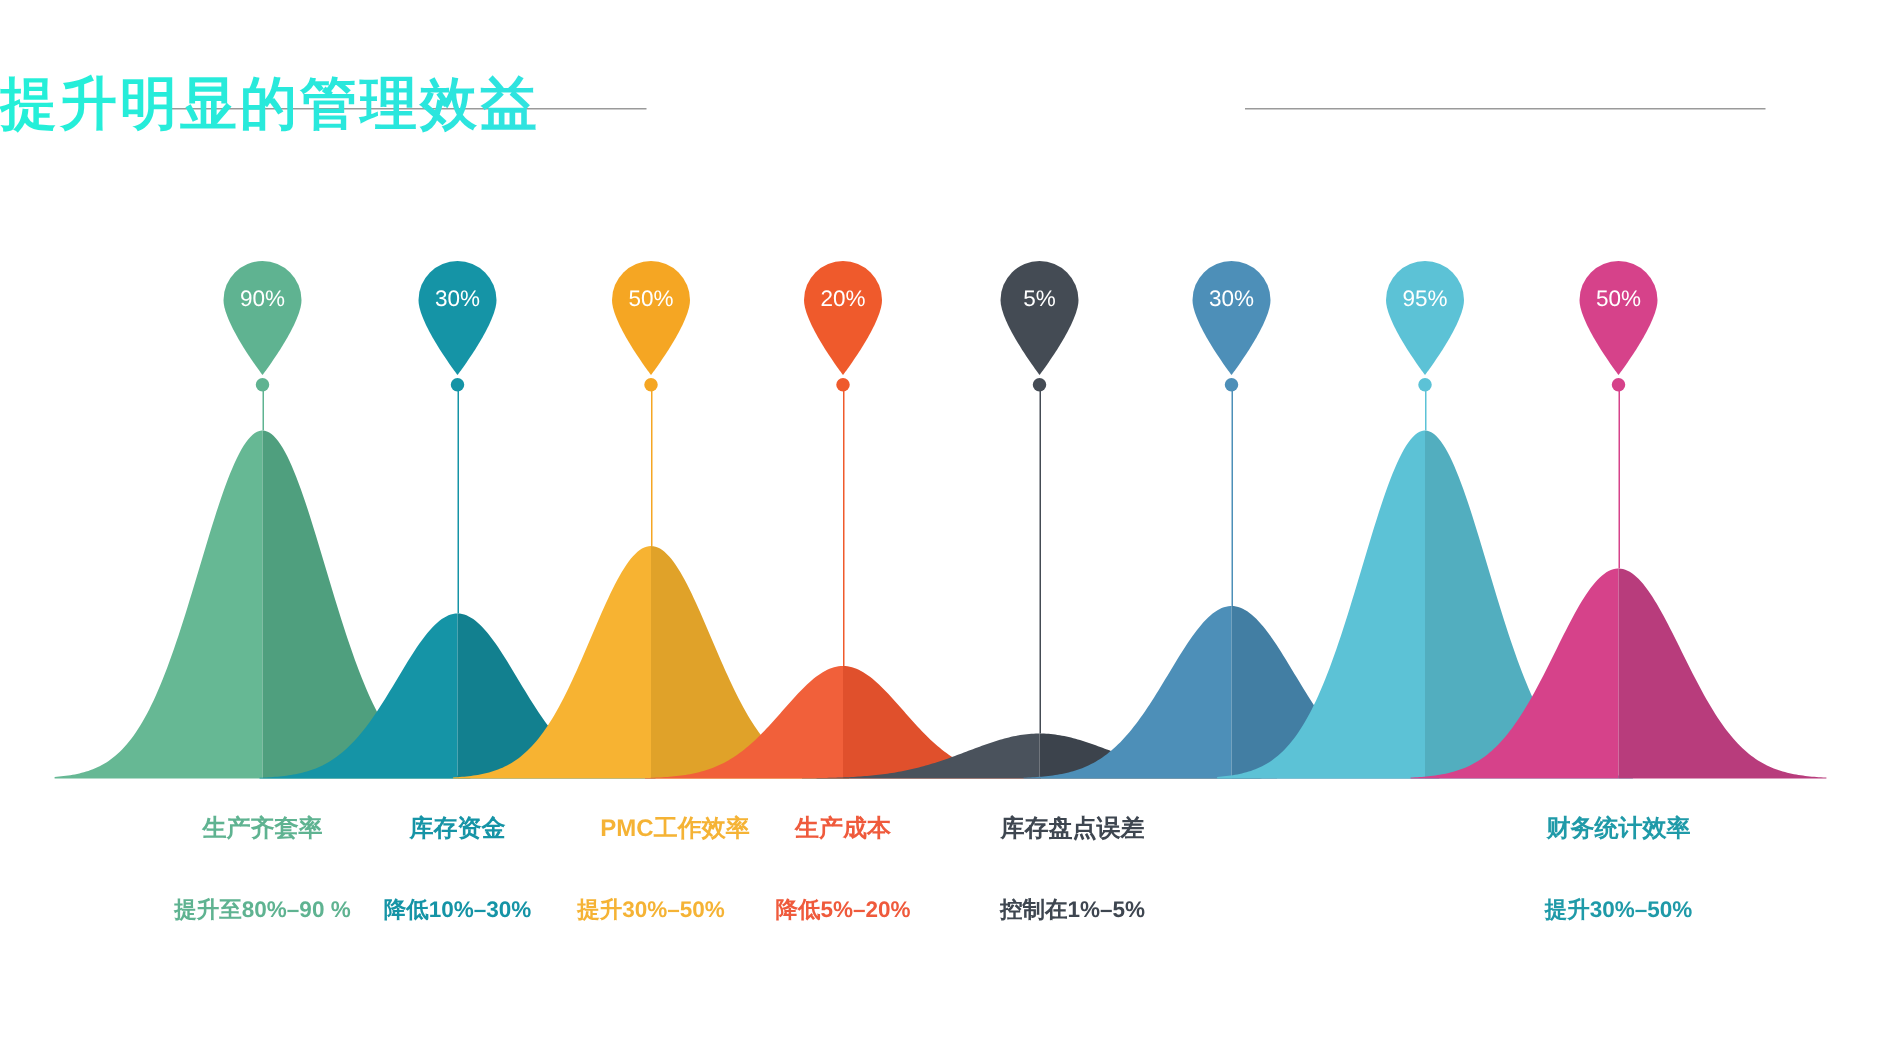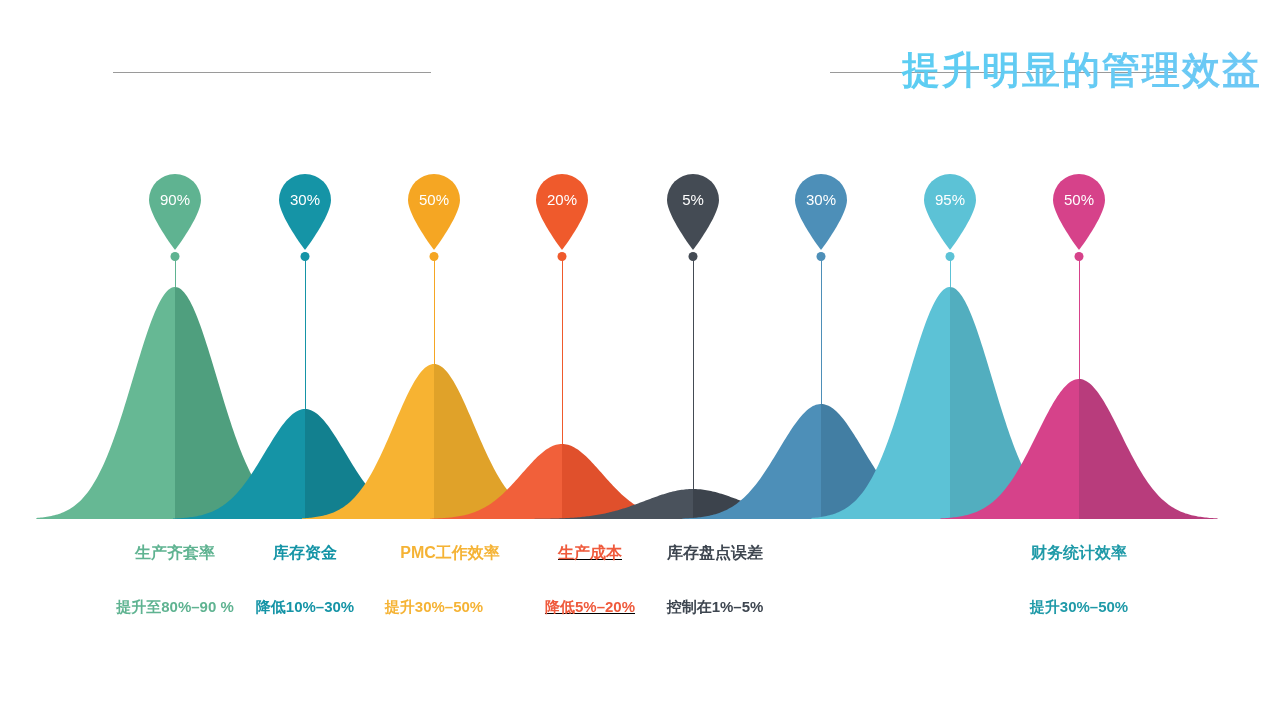--- a/index.html
+++ b/index.html
@@ -17,21 +17,21 @@
   .title-row{
     position:absolute;left:0;top:40px;width:1262px;height:60px;
   }
   .title-rule{
     position:absolute;top:32px;height:1px;background:#9a9a9a;
   }
   .title-rule.left{left:113px;width:318px;}
   .title-rule.right{left:830px;width:347px;}
   .title-text{
     position:absolute;left:0;top:0;width:1262px;
-    text-align:right;
+    text-align:left;
     font-size:38px;font-weight:bold;
     letter-spacing:2px;
     background:linear-gradient(90deg,#24f0d8 0%,#2ae6dd 22%,#41d9e8 48%,#5ccdf2 72%,#6ec8f5 100%);
     -webkit-background-clip:text;background-clip:text;
     -webkit-text-fill-color:transparent;color:#3fd8e0;
     white-space:nowrap;
     line-height:60px;
   }
 
   
@@ -197,21 +197,21 @@
         <div class="label-sub" style="color: rgb(95, 179, 145);">提升至80%–90 %</div>
       </div>
       <div class="label-col" style="left: 305px;">
         <div class="label-name" style="color: rgb(21, 148, 166);">库存资金</div>
         <div class="label-sub" style="color: rgb(21, 148, 166);">降低10%–30%</div>
       </div>
       <div class="label-col" style="left: 434px;">
         <div class="label-name" style="color: rgb(245, 179, 53); margin-left: 32px;">PMC工作效率</div>
         <div class="label-sub" style="color: rgb(245, 179, 53);">提升30%–50%</div>
       </div>
-      <div class="label-col" style="left: 590px; text-decoration: underline;">
+      <div class="label-col" style="left: 562px;">
         <div class="label-name" style="color: rgb(239, 90, 60);">生产成本</div>
         <div class="label-sub" style="color: rgb(239, 90, 60);">降低5%–20%</div>
       </div>
       <div class="label-col" style="left: 715px;">
         <div class="label-name" style="color: rgb(62, 70, 80);">库存盘点误差</div>
         <div class="label-sub" style="color: rgb(62, 70, 80);">控制在1%–5%</div>
       </div>
       <div class="label-col" style="left: 1079px;">
         <div class="label-name" style="color: rgb(31, 154, 168);">财务统计效率</div>
         <div class="label-sub" style="color: rgb(31, 154, 168);">提升30%–50%</div>

